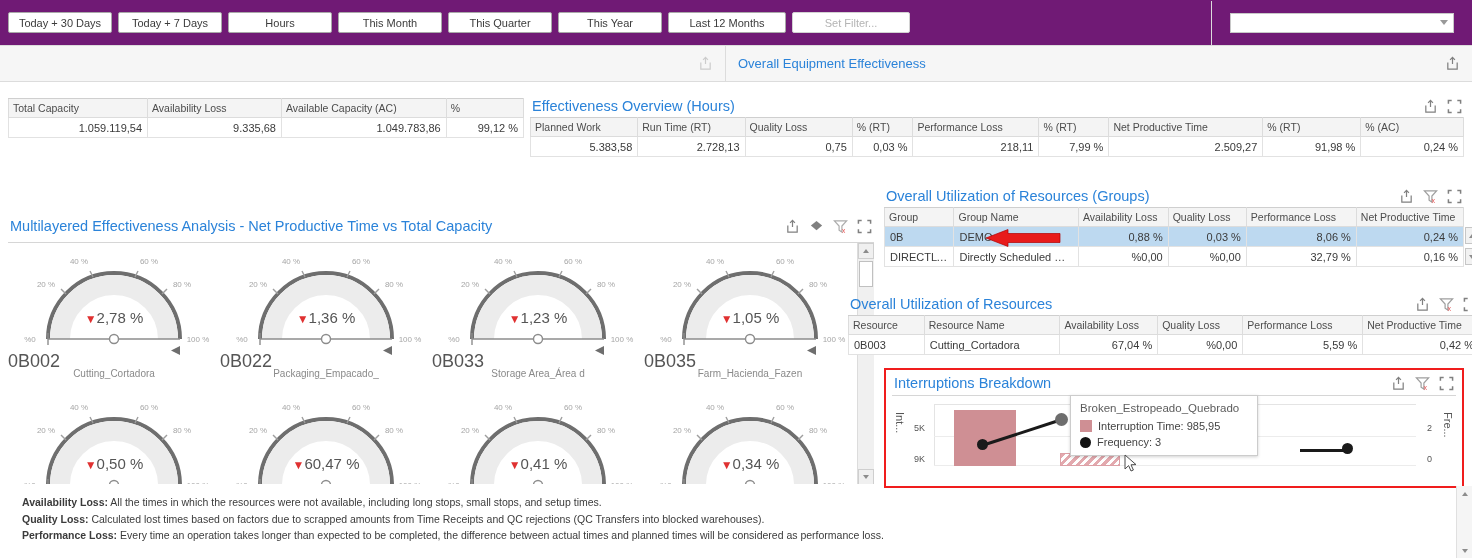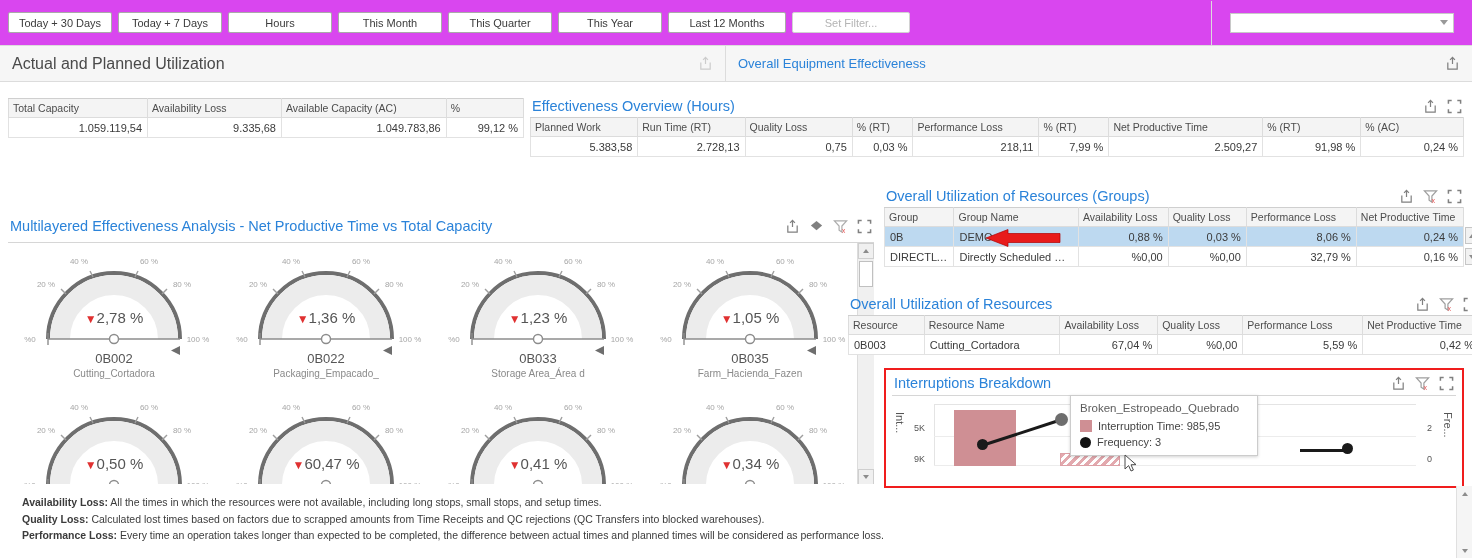--- a/index.html
+++ b/index.html
@@ -8,21 +8,21 @@
     width:1472px; height:558px;
     font-family:"Liberation Sans", sans-serif;
     font-size:11px; color:#333; background:#fff;
     overflow:hidden;
   }
   .app { position:relative; width:1472px; height:558px; }
 
   
   .filterbar {
     position:absolute; left:0; top:0; width:1472px; height:46px;
-    background:#d946ef; border-bottom:1px solid #dcdcdc;
+    background:#701a75; border-bottom:1px solid #dcdcdc;
     display:flex; align-items:center;
   }
   .fb-left {
     display:flex; align-items:center; gap:6px;
     padding:0 8px; height:44px;
     border-right:1px solid #dcdcdc; width:1228px;
   }
   .fbtn {
     height:21px; min-width:104px; padding:0 8px;
     background:#fff; border:1px solid #a9a9a9; border-radius:2px;
@@ -110,22 +110,22 @@
   }
   .gauge-row { display:flex; }
   .gauge-cell { width:212px; height:140px; position:relative; }
   .gauge-cell svg { position:absolute; left:0; top:0; }
   .g-val {
     position:absolute; left:0; top:62px; width:212px; text-align:center;
     font-size:15px; color:#555; white-space:nowrap;
   }
   .g-val .tri { color:#e03131; font-size:12px; letter-spacing:0; }
   .g-id {
-    position:absolute; left:0; top:104px; width:212px; text-align:center;
-    font-size:13px; color:#555;
+    position:absolute; left:0; top:104px; width:212px; text-align:left;
+    font-size:18px; color:#555;
   }
   .g-name {
     position:absolute; left:0; top:121px; width:212px; text-align:center;
     font-size:10px; color:#8a8a8a;
   }
   .g-tick { font-size:8px; fill:#a6a6a6; font-family:"Liberation Sans", sans-serif; }
 
   
   #groups-panel   { position:absolute; left:884px; top:188px; width:580px; }
   #resources-panel{ position:absolute; left:848px; top:296px; width:632px; }
@@ -196,21 +196,20 @@
     </div>
     <div class="fb-right">
       <div class="combo">
         <span></span>
         <span class="caret"></span>
       </div>
     </div>
   </div>
 
   <div class="ptitle-bar left">
-    <div class="ptitle-dark">Actual and Planned Utilization</div>
     <div class="ptitle-spacer"></div>
     <span class="icn dim">
       <svg viewBox="0 0 16 16" width="15" height="15">
           <path d="M3 7v7h10V7" fill="none" stroke="#9a9a9a" stroke-width="1.3"></path>
           <path d="M8 1.5v7M5.4 4.1L8 1.5l2.6 2.6" fill="none" stroke="#9a9a9a" stroke-width="1.3"></path>
         </svg>
     </span>
   </div>
 
   <div class="ptitle-bar right">

